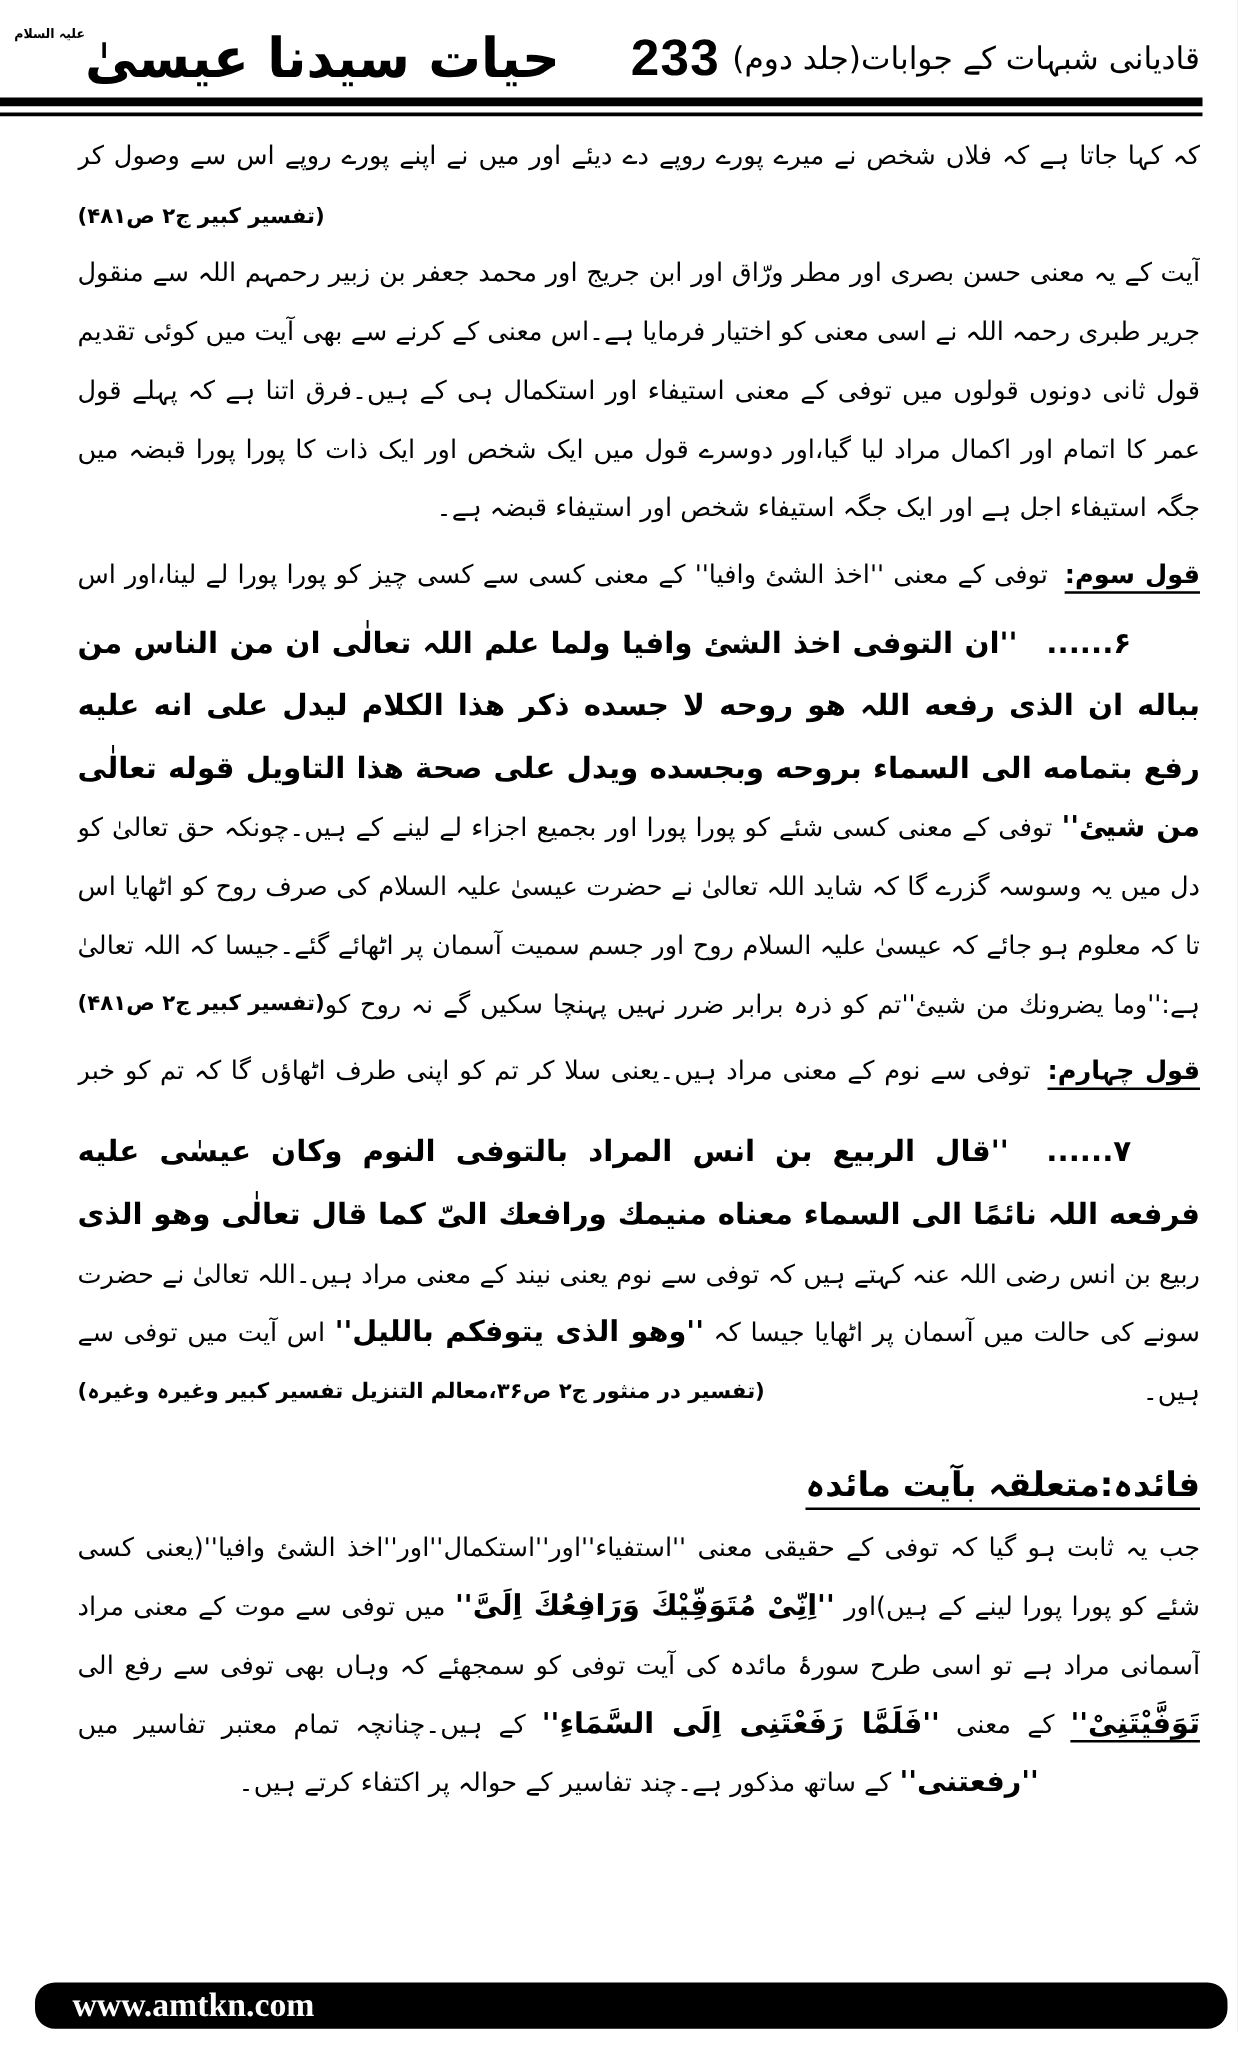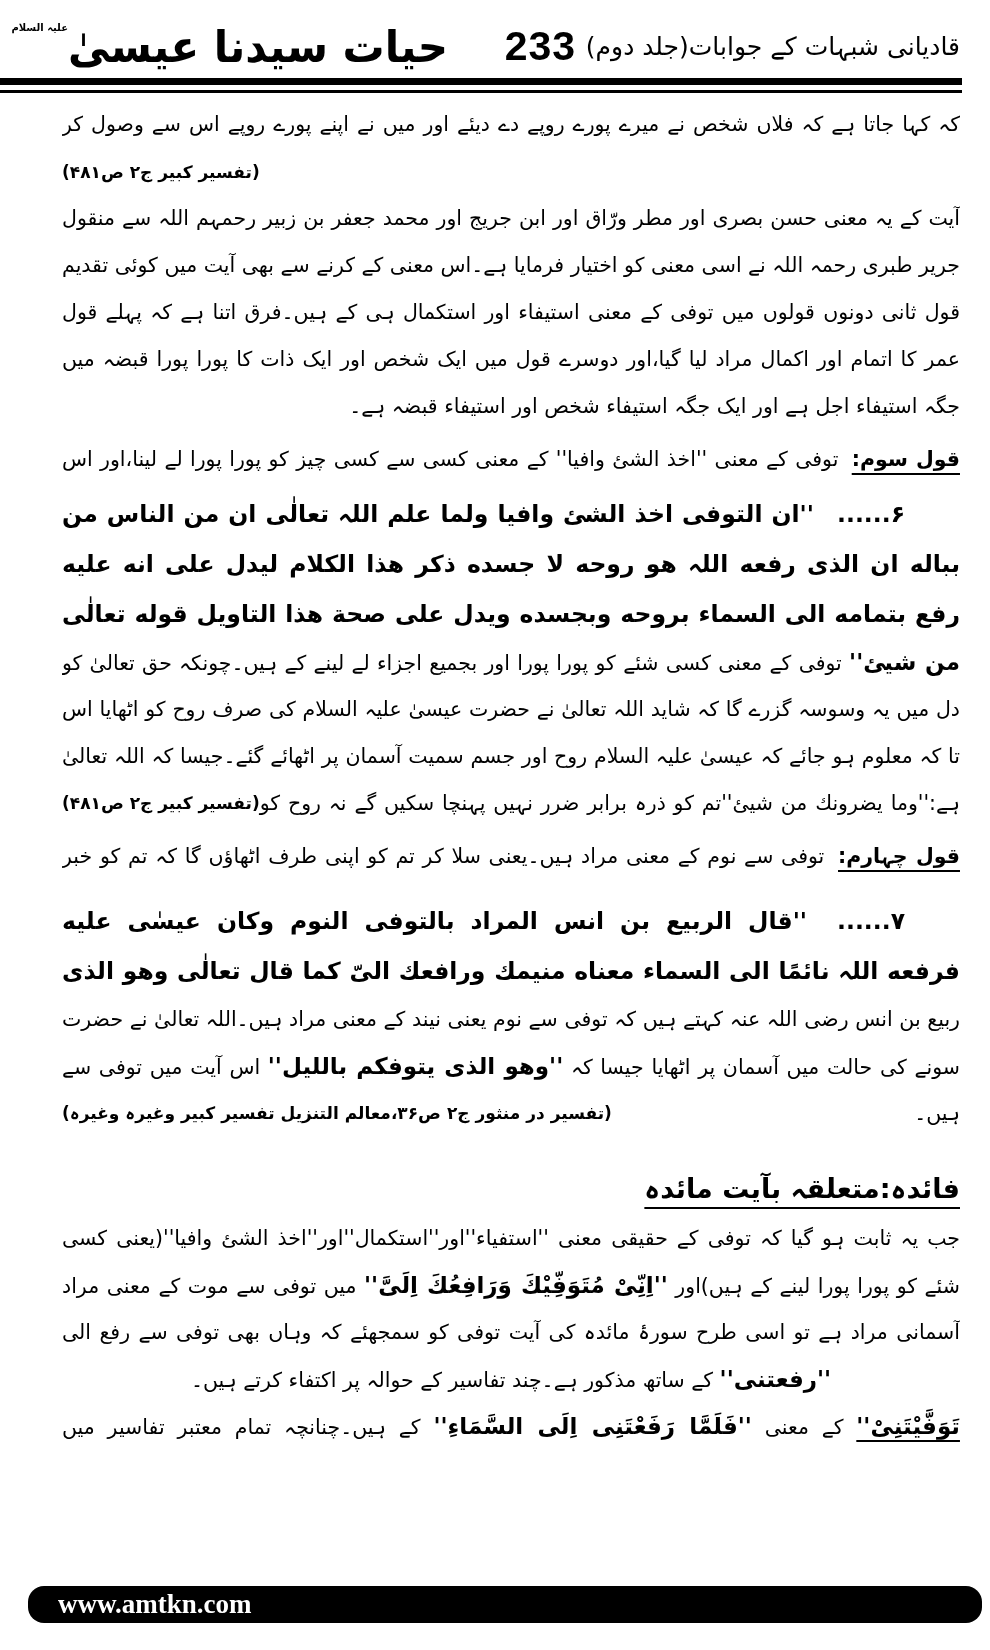--- a/index.html
+++ b/index.html
@@ -139,31 +139,31 @@
     <div class="ln">جب یہ ثابت ہو گیا کہ توفی کے حقیقی معنی ''استفیاء''اور''استکمال''اور''اخذ الشئ وافیا''(یعنی کسی</div>
     <div class="ln">
       <span>شئے کو پورا پورا لینے کے ہیں)اور</span>
       <span class="ar">''اِنِّیْ مُتَوَفِّیْكَ وَرَافِعُكَ اِلَیَّ''</span>
       <span>میں توفی سے موت کے معنی مراد نہیں بلکہ توفی سے رفع</span>
     </div>
     <div class="ln">
       <span>آسمانی مراد ہے تو اسی طرح سورۂ مائدہ کی آیت توفی کو سمجھئے کہ وہاں بھی توفی سے رفع الی السماء ہی مراد ہے اور</span>
       
     </div>
-    <div class="ln center">
-      <span class="ar">''رفعتنی''</span>
-      <span>کے ساتھ مذکور ہے۔چند تفاسیر کے حوالہ پر اکتفاء کرتے ہیں۔</span>
-    </div>
     <div class="ln">
       <span class="ar aru">تَوَفَّیْتَنِیْ''</span>
       <span>کے معنی</span>
       <span class="ar">''فَلَمَّا رَفَعْتَنِی اِلَی السَّمَاءِ''</span>
       <span>کے ہیں۔چنانچہ تمام معتبر تفاسیر میں</span>
       
       
+    </div>
+    <div class="ln center">
+      <span class="ar">''رفعتنی''</span>
+      <span>کے ساتھ مذکور ہے۔چند تفاسیر کے حوالہ پر اکتفاء کرتے ہیں۔</span>
     </div>
   </div>
 
   <div class="ftr-bar">
     <span class="ftr-left">www.amtkn.com</span>
     <span class="ftr-gap"></span>
   </div>
   <div class="ftr-oval">
     <span>۸۹</span>
   </div>

